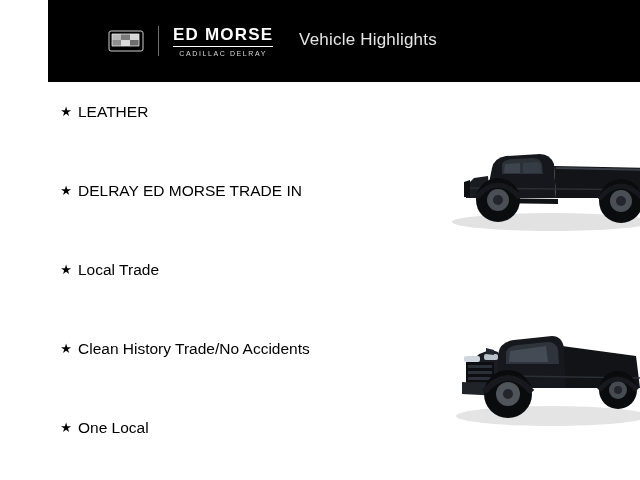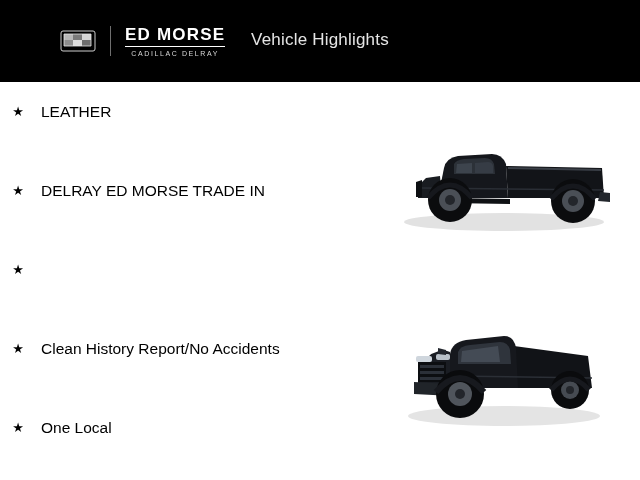--- a/index.html
+++ b/index.html
@@ -9,20 +9,21 @@
     background: #ffffff;
     font-family: "Liberation Sans", sans-serif;
     overflow: hidden;
   }
 
   .page {
     position: relative;
     width: 640px;
     height: 480px;
     background: #ffffff;
+    padding-left: 48px;
   }
 
   
   .header {
     position: relative;
     width: 640px;
     height: 82px;
     background: #000000;
     display: flex;
     align-items: center;
@@ -116,21 +117,21 @@
     line-height: 20px;
     width: 16px;
     flex: 0 0 auto;
     text-align: center;
   }
 
   .highlight-text {
     color: #000000;
     font-size: 15.5px;
     line-height: 20px;
-    margin-left: 15px;
+    margin-left: 4px;
   }
 
   
   .photo {
     position: absolute;
     width: 232px;
     height: 174px;
     background: #ffffff;
     overflow: hidden;
   }
@@ -180,24 +181,25 @@
       <li class="highlight-item">
         <span class="bullet-star">★</span>
         <span class="highlight-text">LEATHER</span>
       </li>
       <li class="highlight-item">
         <span class="bullet-star">★</span>
         <span class="highlight-text">DELRAY ED MORSE TRADE IN</span>
       </li>
       <li class="highlight-item">
         <span class="bullet-star">★</span>
-      </li>
-      <li class="highlight-item">
-        <span class="bullet-star">★</span>
-        <span class="highlight-text">Clean History Report/No Accidents</span>
+        <span class="highlight-text">Local Trade</span>
+      </li>
+      <li class="highlight-item">
+        <span class="bullet-star">★</span>
+        <span class="highlight-text">Clean History Trade/No Accidents</span>
       </li>
       <li class="highlight-item">
         <span class="bullet-star">★</span>
         <span class="highlight-text">One Local</span>
       </li>
     </ul>
 
     <div class="photo photo-top">
       <svg viewBox="0 0 232 174" xmlns="http://www.w3.org/2000/svg">
         <rect x="0" y="0" width="232" height="174" fill="#ffffff"></rect>

